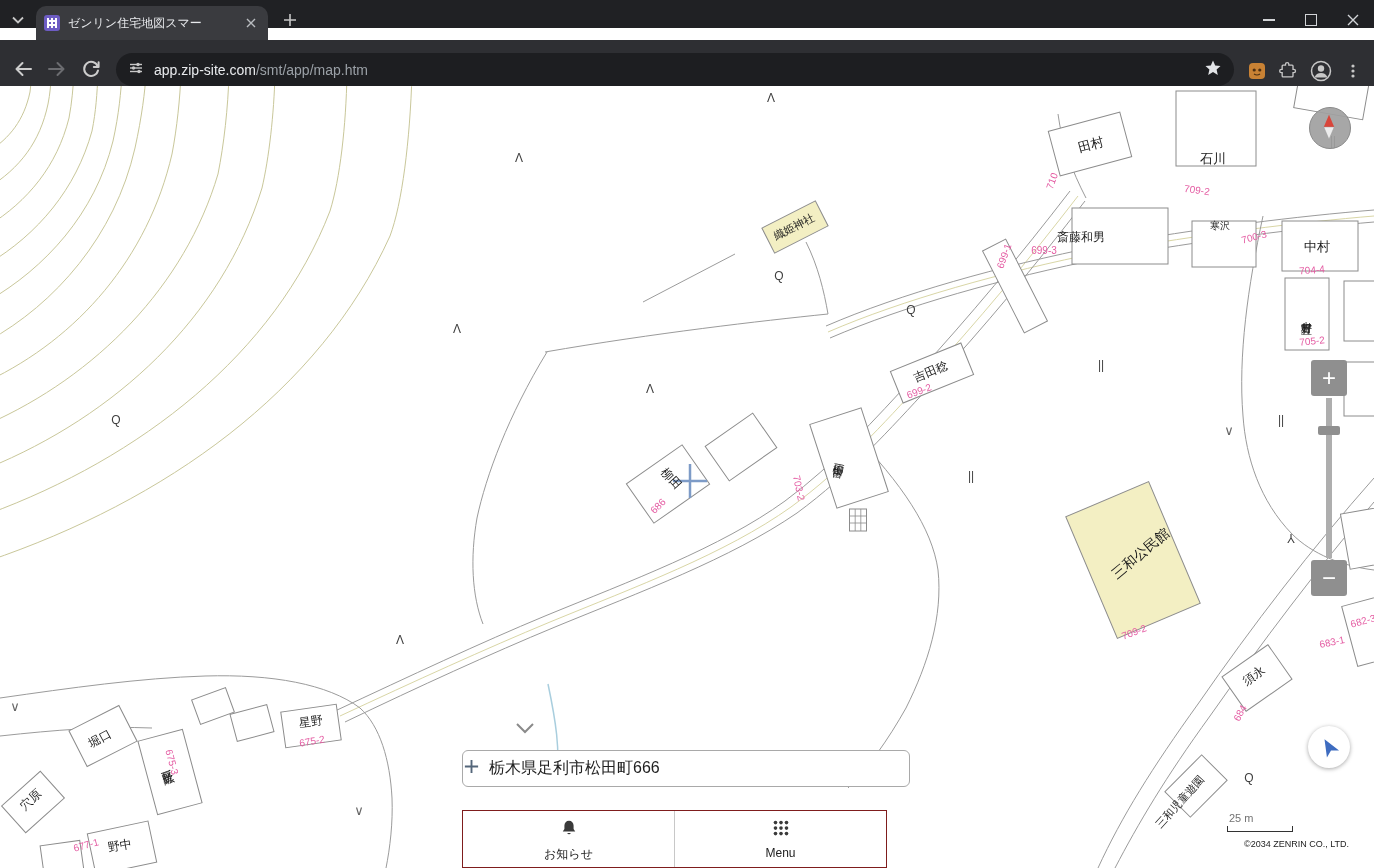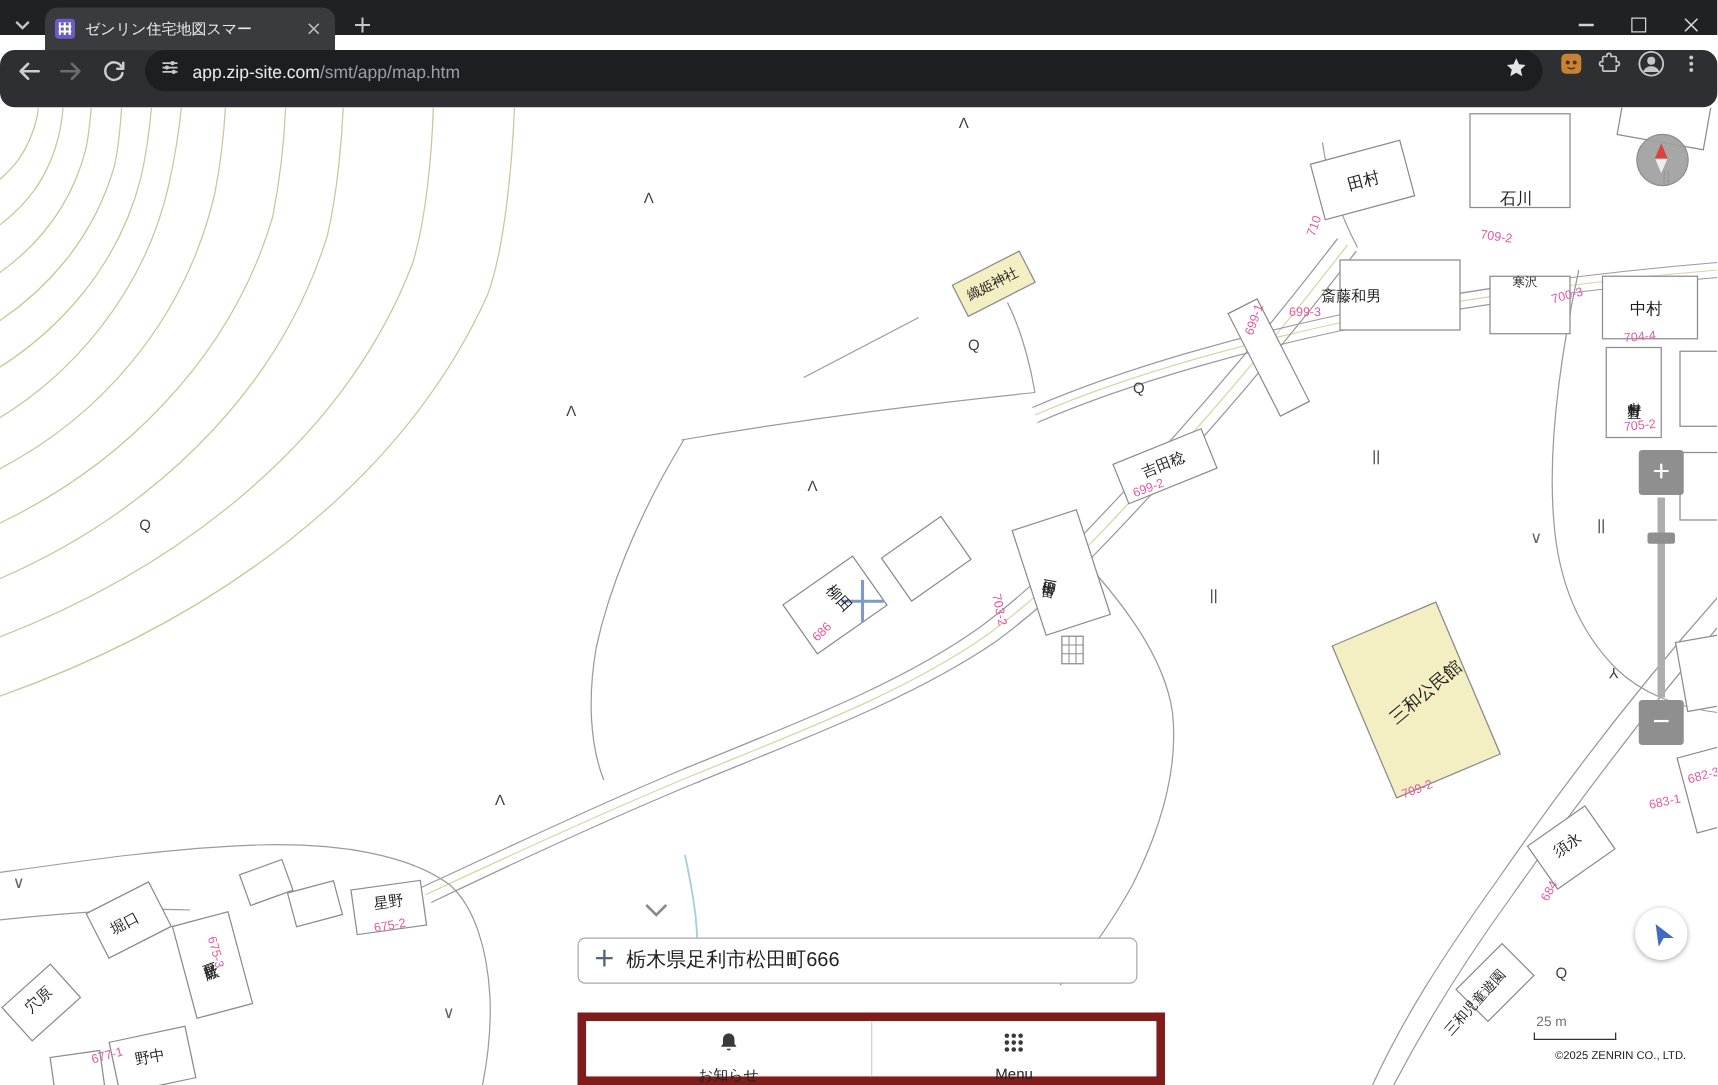--- a/index.html
+++ b/index.html
@@ -17,21 +17,21 @@
   .tab-title{color:#e8eaed;font-size:12px;white-space:nowrap;overflow:hidden;flex:1;}
   .icon-btn{background:none;border:none;padding:0;display:flex;align-items:center;justify-content:center;cursor:pointer;}
   .tabchev{position:absolute;left:8px;top:12px;width:20px;height:16px;}
   .newtab{position:absolute;left:280px;top:10px;width:20px;height:20px;}
   .winctl{position:absolute;right:0;top:0;height:40px;display:flex;}
   .winctl .icon-btn{width:42px;height:40px;}
   .min-glyph{width:12px;height:2px;background:#d2d4d7;}
   .max-glyph{width:10px;height:10px;border:1.5px solid #d2d4d7;}
 
   .toolbar{position:absolute;left:0;top:40px;width:100%;height:46px;background:#2e2f33;
-    display:flex;align-items:flex-start;padding:0 6px;box-sizing:border-box;border-radius:12px;}
+    display:flex;align-items:flex-end;padding:0 6px;box-sizing:border-box;}
   .toolbar .icon-btn{width:34px;height:34px;border-radius:50%;flex:0 0 34px;}
   .urlbar{flex:1;height:33px;background:#1d1e21;border-radius:17px;margin:0 8px;
     display:flex;align-items:center;padding:0 12px;box-sizing:border-box;min-width:0;}
   .url-text{font-size:14px;margin-left:10px;white-space:nowrap;overflow:hidden;}
   .url-host{color:#e8eaed;}
   .url-path{color:#9aa0a6;}
   .url-spacer{flex:1;}
   .tb-right{display:flex;align-items:center;gap:12px;margin:0 6px;}
 
   
@@ -59,25 +59,25 @@
   .locbtn{position:absolute;left:1308px;top:640px;width:42px;height:42px;border-radius:50%;background:#fff;
     border:none;box-shadow:0 1px 4px rgba(0,0,0,.35);display:flex;align-items:center;justify-content:center;z-index:5;cursor:pointer;}
   .scalewrap{position:absolute;left:1227px;top:726px;z-index:5;color:#737373;}
   .scaletext{font-size:11px;margin-left:2px;}
   .scaleline{width:64px;height:5px;border-left:1px solid #333;border-right:1px solid #333;border-bottom:1px solid #333;margin-top:2px;}
   .copyright{position:absolute;left:1244px;top:753px;font-size:9px;color:#222;z-index:5;white-space:nowrap;}
 
   
   .collapse-chev{position:absolute;left:512px;top:720px;width:26px;height:18px;background:none;border:none;padding:0;z-index:6;cursor:pointer;}
   .searchbox{position:absolute;left:462px;top:750px;width:448px;height:37px;background:#fff;
-    border:1px solid #a9a9a9;border-radius:6px;display:flex;align-items:center;padding:0 12px;
+    border:1px solid #a9a9a9;border-radius:6px;display:flex;align-items:center;padding:0 0;
     box-sizing:border-box;z-index:6;}
   .searchbox .q{font-size:16px;color:#222;margin-left:9px;white-space:nowrap;}
-  .bottomnav{position:absolute;left:462px;top:810px;width:470px;height:58px;background:#fff;
-    border:7px solid #7f1d1d;display:flex;z-index:6;box-sizing:border-box;}
+  .bottomnav{position:absolute;left:462px;top:810px;width:425px;height:58px;background:#fff;
+    border:1px solid #7f1d1d;display:flex;z-index:6;box-sizing:border-box;}
   .navcell{flex:1;display:flex;flex-direction:column;align-items:center;justify-content:flex-start;
     padding-top:7px;background:#fff;border:none;border-right:1px solid #c8c8c8;cursor:pointer;}
   .navcell:last-child{border-right:none;}
   .navcell .cap{font-size:12px;color:#222;margin-top:3px;}
 </style>
 </head>
 <body>
 
 <div class="tabstrip">
   <button class="icon-btn tabchev">
@@ -332,21 +332,21 @@
     <svg width="24" height="24" viewBox="0 0 24 24">
         <g transform="rotate(-30 12 12)">
           <polygon points="12,3 19,20 12,16 5,20" fill="#3e6cc0"></polygon>
         </g>
       </svg>
   </button>
   <div class="scalewrap">
     <div class="scaletext">25 m</div>
     <div class="scaleline"></div>
   </div>
-  <div class="copyright">©2025 ZENRIN CO., LTD.</div>
+  <div class="copyright">©2034 ZENRIN CO., LTD.</div>
 </div>
 
 <button class="collapse-chev">
   <svg width="20" height="12" viewBox="0 0 20 12">
       <path d="M2 2 L10 10 L18 2" fill="none" stroke="#8a8a8a" stroke-width="2"></path>
     </svg>
 </button>
 
 <div class="searchbox">
   <span>

